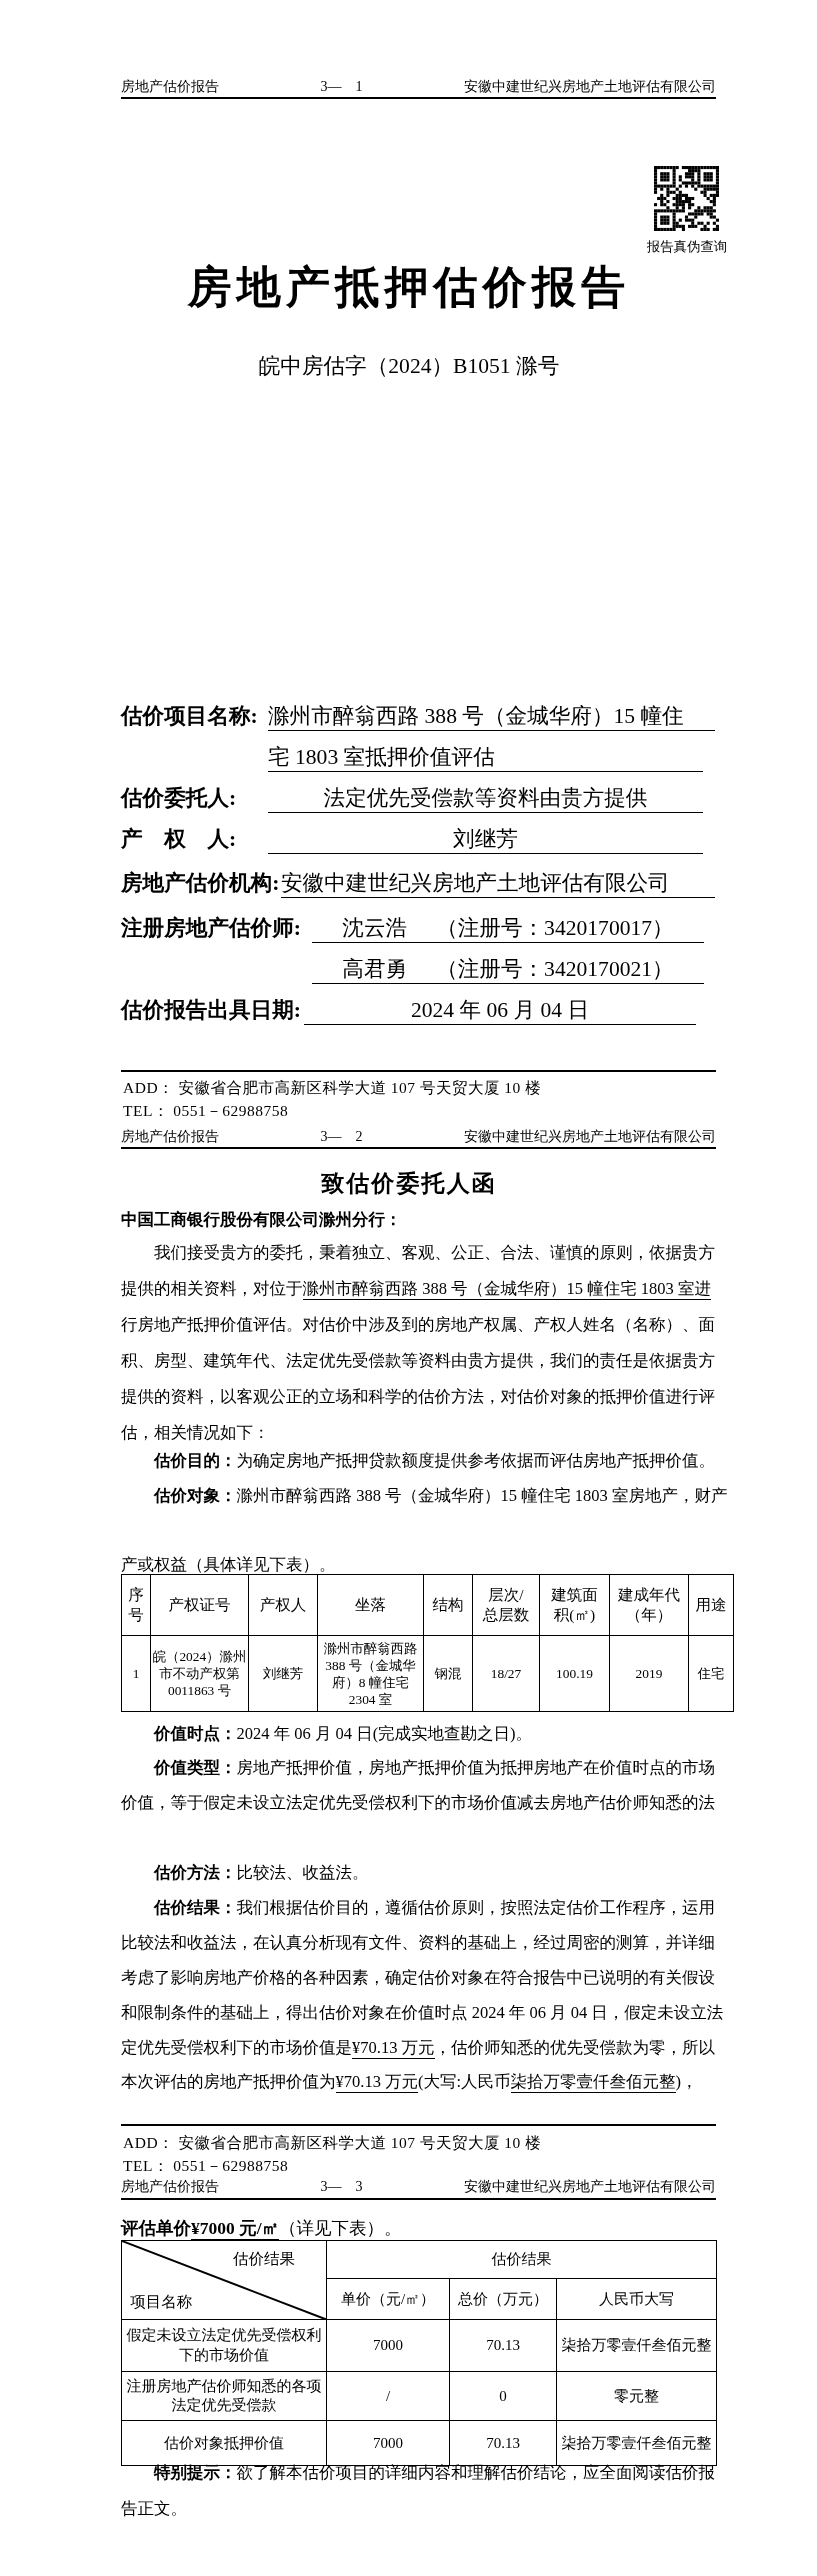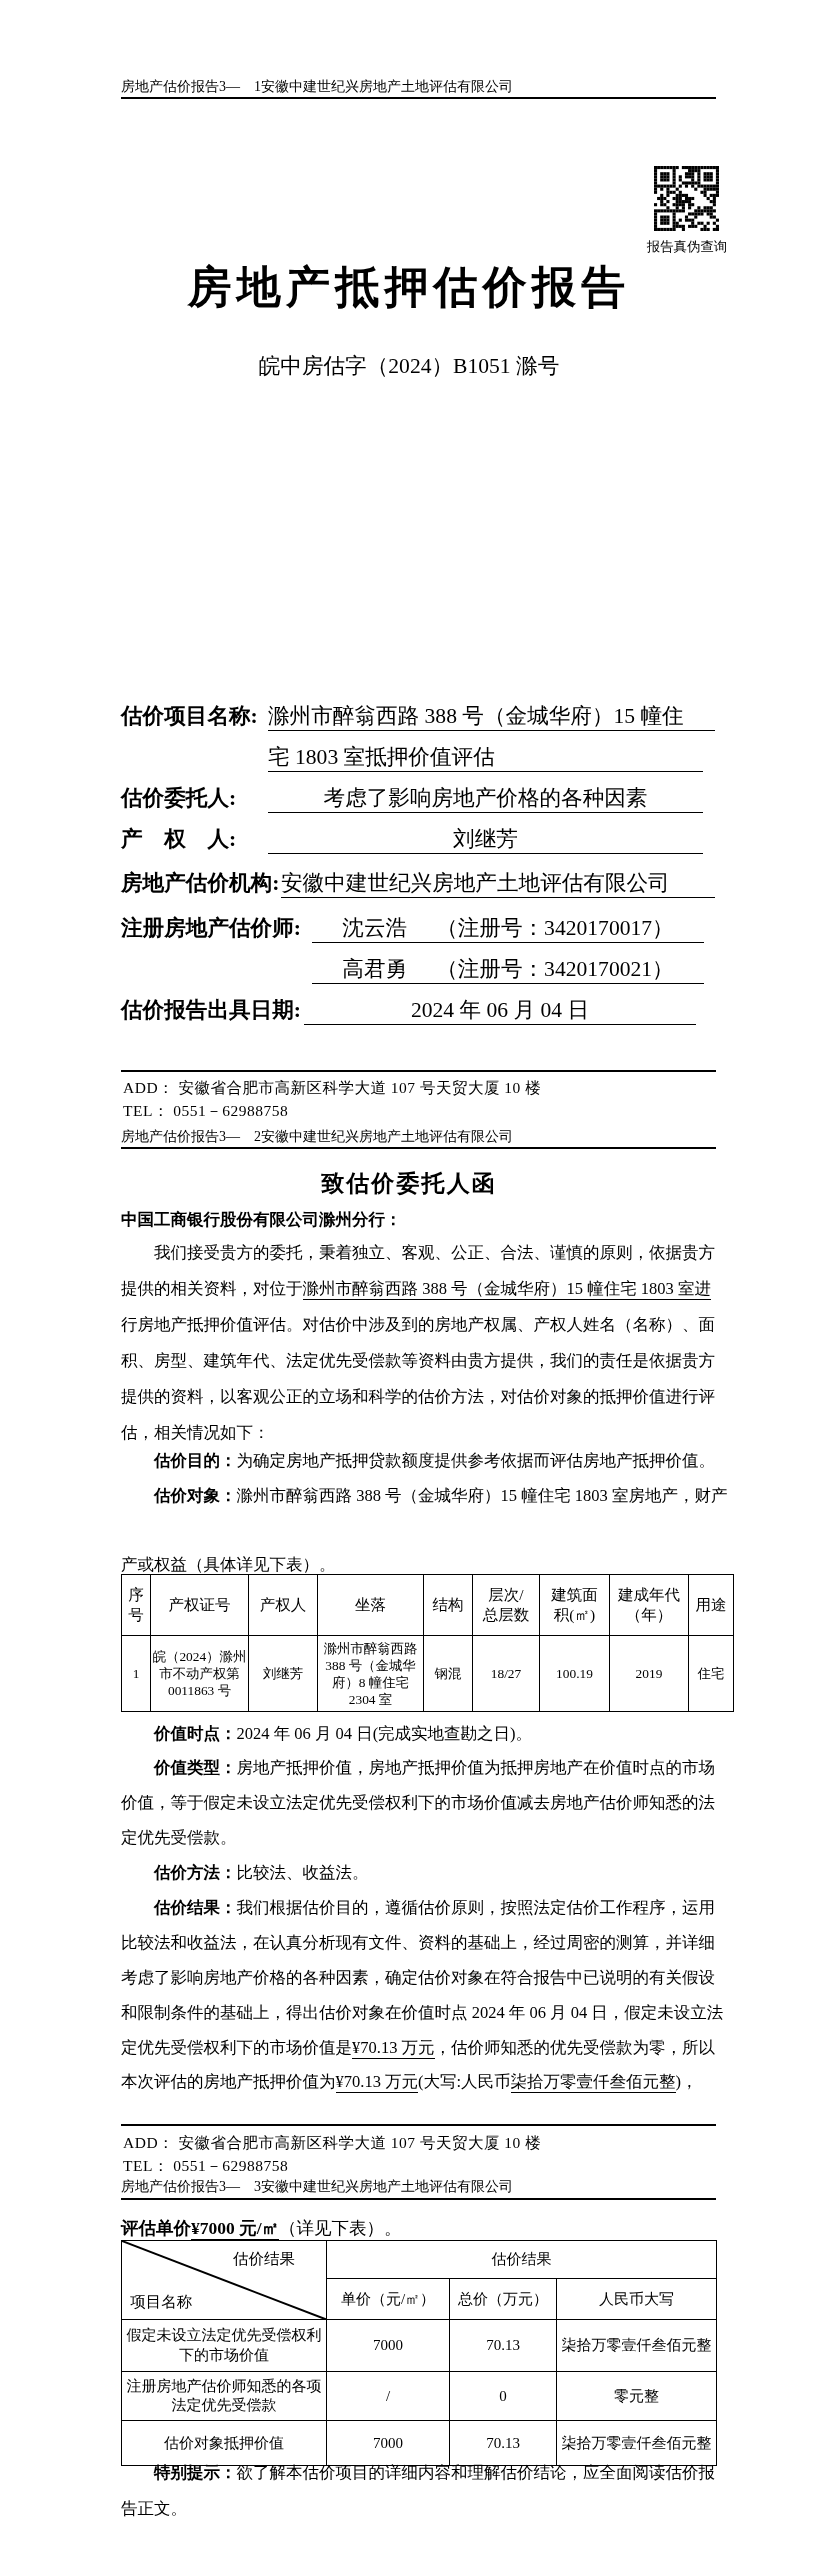--- a/index.html
+++ b/index.html
@@ -1,19 +1,19 @@
 <!DOCTYPE html>
 <html style="font-size:8.2px"><head>
 <meta charset="utf-8">
 <style>
   html,body{margin:0;padding:0;background:#fff;}
   body{font-family:"Liberation Serif","DejaVu Serif",serif;color:#000;}
   .canvas{position:relative;width:818px;height:3300px;background:#fff;overflow:hidden;}
   
-  .phead{position:absolute;left:121px;width:595px;display:flex;align-items:baseline;font-size:14px;white-space:nowrap;}
+  .phead{position:absolute;left:121px;width:595px;display:flex;justify-content:space-between;align-items:baseline;font-size:14px;white-space:nowrap;}
   .rule{position:absolute;left:121px;width:595px;height:2.1px;background:#000;}
   
   .title{position:absolute;left:0;width:818px;text-align:center;font-size:44px;font-weight:bold;letter-spacing:5.2px;white-space:nowrap;}
   .subtitle{position:absolute;left:0;width:818px;text-align:center;font-size:21.6px;white-space:nowrap;}
   .fl{position:absolute;left:121px;font-size:21.6px;font-weight:bold;white-space:nowrap;line-height:25px;}
   .fv{position:absolute;font-size:21.6px;line-height:25px;height:26px;border-bottom:1.5px solid #000;white-space:nowrap;overflow:visible;}
   .tc{text-align:center;}
   .qrbox{position:absolute;left:654px;top:166px;width:65px;height:65px;}
   .qrlabel{position:absolute;left:645px;top:238px;width:84px;text-align:center;font-size:13.4px;white-space:nowrap;}
   
@@ -291,21 +291,21 @@
   <div class="qrlabel">报告真伪查询</div>
 
   <div class="title" style="top:258px;">房地产抵押估价报告</div>
   <div class="subtitle" style="top:351px;">皖中房估字（2024）B1051 滁号</div>
 
   <div class="fl" style="top:704px;">估价项目名称:</div>
   <div class="fv" style="top:704px;left:268px;width:447px;">滁州市醉翁西路 388 号（金城华府）15 幢住</div>
   <div class="fv" style="top:745px;left:268px;width:435px;">宅 1803 室抵押价值评估</div>
 
   <div class="fl" style="top:786px;">估价委托人:</div>
-  <div class="fv tc" style="top:786px;left:268px;width:435px;">考虑了影响房地产价格的各种因素</div>
+  <div class="fv tc" style="top:786px;left:268px;width:435px;">法定优先受偿款等资料由贵方提供</div>
 
   <div class="fl" style="top:827px;">产　权　人:</div>
   <div class="fv tc" style="top:827px;left:268px;width:435px;">刘继芳</div>
 
   <div class="fl" style="top:871px;">房地产估价机构:</div>
   <div class="fv" style="top:871px;left:281px;width:434px;">安徽中建世纪兴房地产土地评估有限公司</div>
 
   <div class="fl" style="top:916px;">注册房地产估价师:</div>
   <div class="fv tc" style="top:916px;left:312px;width:392px;">
     <span>沈云浩</span><span style="margin-left:29px;">（注册号：3420170017）</span>
@@ -388,21 +388,20 @@
       <td>2019</td>
       <td>住宅</td>
     </tr>
   </tbody>
     </table>
 
   <div class="bl ind" style="top:1724px;"><span class="b">价值时点：</span><span>2024 年 06 月 04 日(完成实地查勘之日)。</span></div>
 
   <div class="bl ind" style="top:1758px;"><span class="b">价值类型：</span><span>房地产抵押价值，房地产抵押价值为抵押房地产在价值时点的市场</span></div>
   <div class="bl" style="top:1793px;">价值，等于假定未设立法定优先受偿权利下的市场价值减去房地产估价师知悉的法</div>
-  <div class="bl" style="top:1828px;">定优先受偿款。</div>
 
   <div class="bl ind" style="top:1863px;"><span class="b">估价方法：</span><span>比较法、收益法。</span></div>
 
   <div class="bl ind" style="top:1898px;"><span class="b">估价结果：</span><span>我们根据估价目的，遵循估价原则，按照法定估价工作程序，运用</span></div>
   <div class="bl" style="top:1933px;">比较法和收益法，在认真分析现有文件、资料的基础上，经过周密的测算，并详细</div>
   <div class="bl" style="top:1968px;">考虑了影响房地产价格的各种因素，确定估价对象在符合报告中已说明的有关假设</div>
   <div class="bl" style="top:2003px;">和限制条件的基础上，得出估价对象在价值时点 2024 年 06 月 04 日，假定未设立法</div>
   <div class="bl" style="top:2038px;"><span>定优先受偿权利下的市场价值是</span><span class="u">¥70.13 万元</span><span>，估价师知悉的优先受偿款为零，所以</span></div>
   <div class="bl" style="top:2072px;"><span>本次评估的房地产抵押价值为</span><span class="u">¥70.13 万元</span><span>(大写:人民币</span><span class="u">柒拾万零壹仟叁佰元整</span><span>)，</span></div>
 

